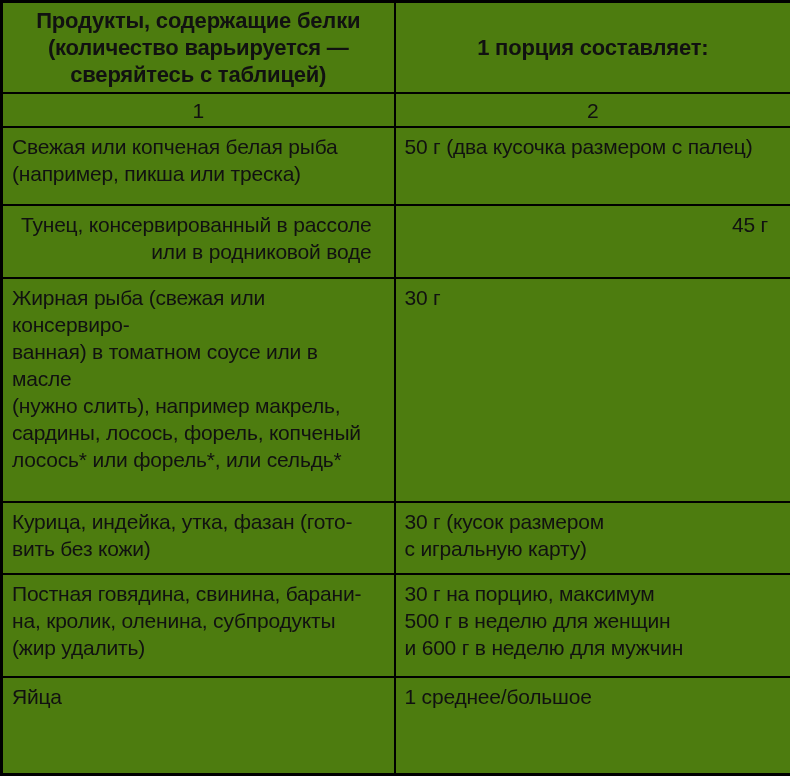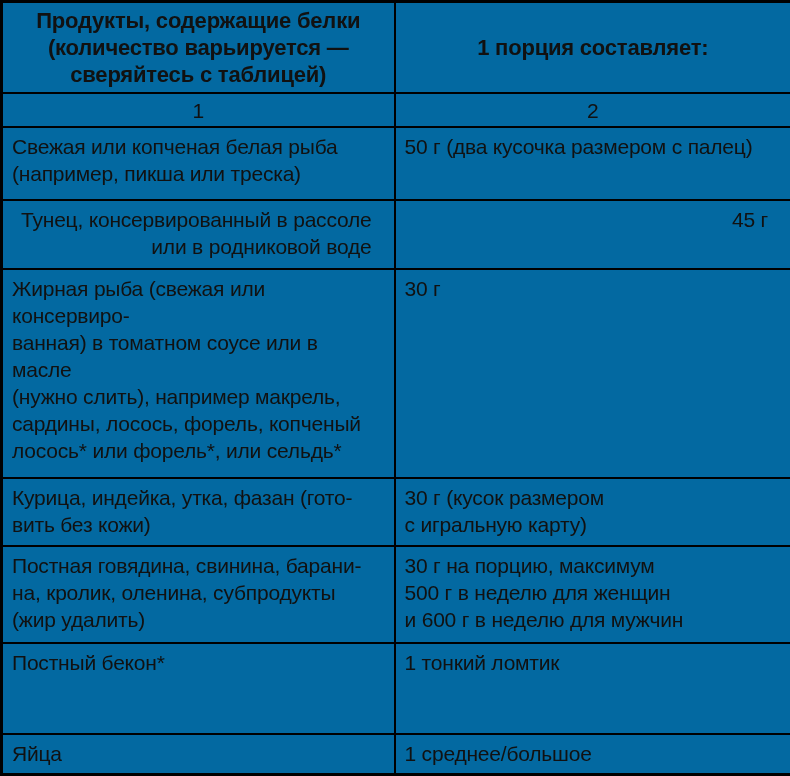--- a/index.html
+++ b/index.html
@@ -3,21 +3,21 @@
 <meta charset="utf-8">
 <style>
   html, body {
     margin: 0;
     padding: 0;
     background: #ffffff;
   }
   .page {
     width: 790px;
     height: 776px;
-    background: #0369a1;
+    background: #4d7c0f;
     box-sizing: border-box;
     font-family: "Liberation Sans", "DejaVu Sans", sans-serif;
     color: #111111;
   }
   table.portions {
     width: 100%;
     height: 100%;
     border-collapse: collapse;
     table-layout: fixed;
     border: 3px solid #000000;
@@ -111,23 +111,19 @@
       </tr>
       <tr>
         <td>Постная говядина, свинина, барани-
 на, кролик, оленина, субпродукты
 (жир удалить)</td>
         <td>30 г на порцию, максимум
 500 г в неделю для женщин
 и 600 г в неделю для мужчин</td>
       </tr>
       <tr>
-        <td>Постный бекон*</td>
-        <td>1 тонкий ломтик</td>
-      </tr>
-      <tr>
         <td>Яйца</td>
         <td>1 среднее/большое</td>
       </tr>
 
     </tbody>
   </table>
 </div>
 
 </body></html>

